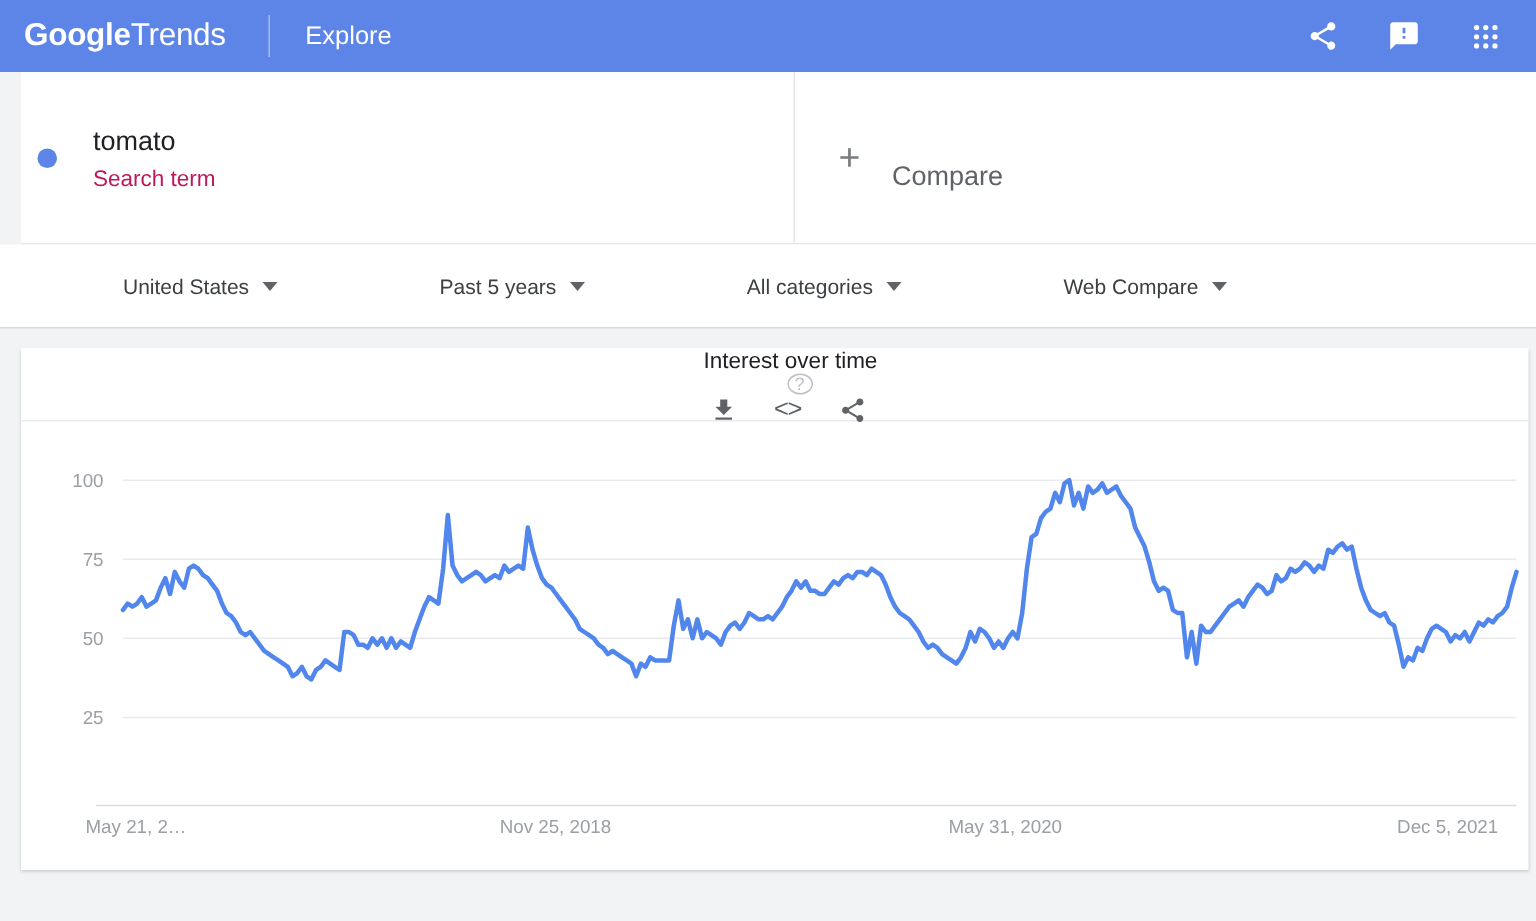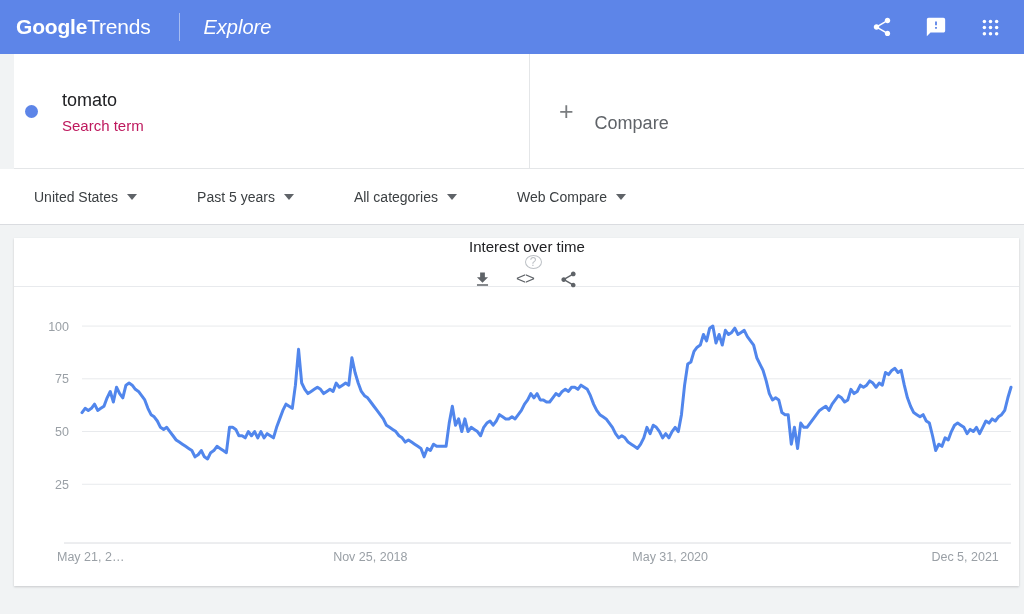--- a/index.html
+++ b/index.html
@@ -6,21 +6,21 @@
   html, body {
     width: 1024px; height: 614px;
     font-family: "Liberation Sans", sans-serif;
     background: #f1f3f4;
     overflow: hidden;
   }
   body { position: relative; }
 
   
   .topbar {
-    height: 54px;
+    height: 48px;
     background: #5d85e8;
     display: flex;
     align-items: center;
     padding: 0 22px 0 16px;
     position: relative;
   }
   .brand {
     color: #fff;
     font-size: 21px;
     letter-spacing: -0.2px;
@@ -28,23 +28,22 @@
   }
   .brand .g { font-weight: 700; }
   .brand .t { font-weight: 400; }
   .brand-divider {
     width: 1px; height: 28px;
     background: rgba(255,255,255,0.45);
     margin: 0 24px 0 28px;
   }
   .explore {
     color: #fff;
-    font-size: 20px;
+    font-size: 17px;
     font-weight: 400;
-    font-style: italic;
   }
   .topbar-spacer { flex: 1; }
   .topbar-icons {
     display: flex;
     align-items: center;
     gap: 30px;
   }
   .topbar-icons .ticon {
     width: 24px; height: 24px;
     display: flex; align-items: center; justify-content: center;
@@ -115,20 +114,21 @@
     border-bottom: 1px solid #dadce0;
   }
   .filter {
     display: flex;
     align-items: center;
     font-size: 14px;
     color: #3c4043;
     margin-right: 60px;
     cursor: pointer;
     white-space: nowrap;
+    margin-left: 48px;
   }
   .filter .caret {
     margin-left: 9px;
     width: 0; height: 0;
     border-left: 5px solid transparent;
     border-right: 5px solid transparent;
     border-top: 6px solid #5f6368;
   }
   .ext-button {
     font-family: "Liberation Sans", sans-serif;

